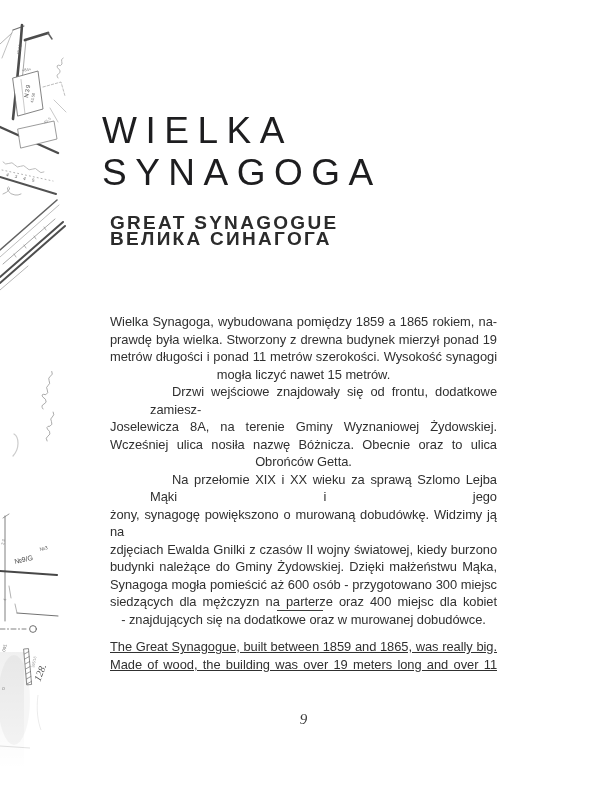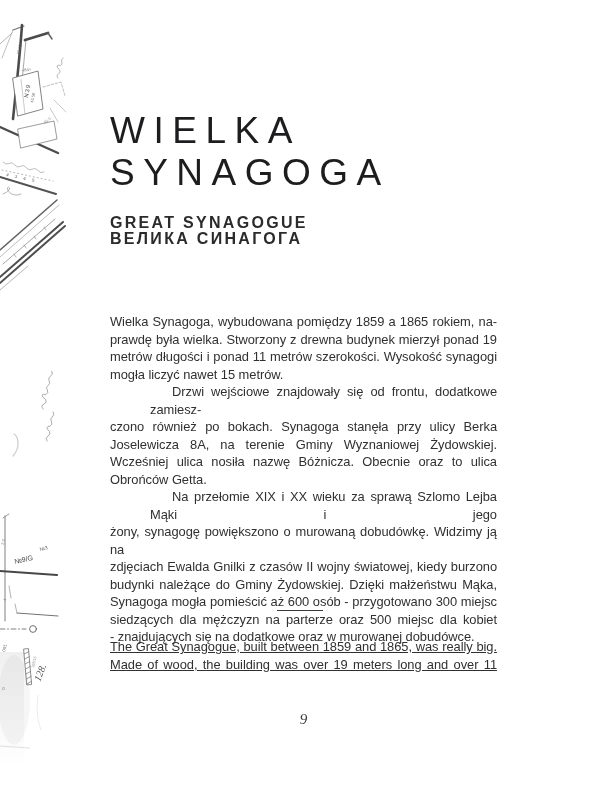--- a/index.html
+++ b/index.html
@@ -8,38 +8,38 @@
     background:#ffffff;
     position:relative;
     overflow:hidden;
     font-family:"Liberation Sans", sans-serif;
     color:#2f2f2f;
   }
   .map-strip {
     position:absolute; left:0; top:0; width:80px; height:809px;
   }
   .title {
-    position:absolute; left:110px; top:110px;
+    position:absolute; left:102px; top:110px;
     font-size:37px; line-height:42px; letter-spacing:8.5px;
     font-weight:400; color:#1d1d1f; white-space:nowrap;
   }
   .subtitle {
     position:absolute; left:110px; top:215px;
-    font-size:16px; line-height:15.8px; letter-spacing:2.3px;
+    font-size:19px; line-height:15.8px; letter-spacing:2.3px;
     font-weight:700; color:#2b2b2b; white-space:nowrap;
   }
   .textcol {
     position:absolute; left:110px; width:387px;
     font-size:12.9px; line-height:17.5px; color:#303030;
     letter-spacing:-0.05px;
   }
   .polish  { top:313px; }
   .english { top:638px;text-decoration:underline; }
   .jl { text-align:justify; text-align-last:justify; text-justify:inter-word; }
-  .ll { text-align:left; }
+  .ll { text-align:center; }
   .ind { text-indent:22px;margin-left:40px; }
   .divider {
     position:absolute; left:277px; top:610px; width:46px; height:0;
     border-top:1.2px solid #3a3a3a;
   }
   .pagenum {
     position:absolute; left:110px; top:711px; width:387px;
     text-align:center;
     font-family:"Liberation Serif", serif; font-style:italic;
     font-size:15px; color:#3a3a3a;
@@ -149,32 +149,31 @@
 
 <div class="textcol polish">
   <div>
     <div class="jl">Wielka Synagoga, wybudowana pomiędzy 1859 a 1865 rokiem, na-</div>
     <div class="jl">prawdę była wielka. Stworzony z drewna budynek mierzył ponad 19</div>
     <div class="jl">metrów długości i ponad 11 metrów szerokości. Wysokość synagogi</div>
     <div class="ll">mogła liczyć nawet 15 metrów.</div>
   </div>
   <div>
     <div class="jl ind">Drzwi wejściowe znajdowały się od frontu, dodatkowe zamiesz-</div>
-    <div class="jl">czono również po bokach. Synagoga stanęła przy ulicy Berka</div>
     <div class="jl">Joselewicza 8A, na terenie Gminy Wyznaniowej Żydowskiej.</div>
     <div class="jl">Wcześniej ulica nosiła nazwę Bóżnicza. Obecnie oraz to ulica</div>
     <div class="ll">Obrońców Getta.</div>
   </div>
   <div>
     <div class="jl ind">Na przełomie XIX i XX wieku za sprawą Szlomo Lejba Mąki i jego</div>
     <div class="jl">żony, synagogę powiększono o murowaną dobudówkę. Widzimy ją na</div>
     <div class="jl">zdjęciach Ewalda Gnilki z czasów II wojny światowej, kiedy burzono</div>
     <div class="jl">budynki należące do Gminy Żydowskiej. Dzięki małżeństwu Mąka,</div>
     <div class="jl">Synagoga mogła pomieścić aż 600 osób - przygotowano 300 miejsc</div>
-    <div class="jl">siedzących dla mężczyzn na parterze oraz 500 miejsc dla kobiet</div>
+    <div class="jl">siedzących dla mężczyzn na parterze oraz 400 miejsc dla kobiet</div>
     <div class="ll">- znajdujących się na dodatkowe oraz w murowanej dobudówce.</div>
   </div>
 </div>
 
 <div class="divider"></div>
 
 <div class="textcol english">
   <div class="jl">The Great Synagogue, built between 1859 and 1865, was really big.</div>
   <div class="jl">Made of wood, the building was over 19 meters long and over 11</div>
 </div>

